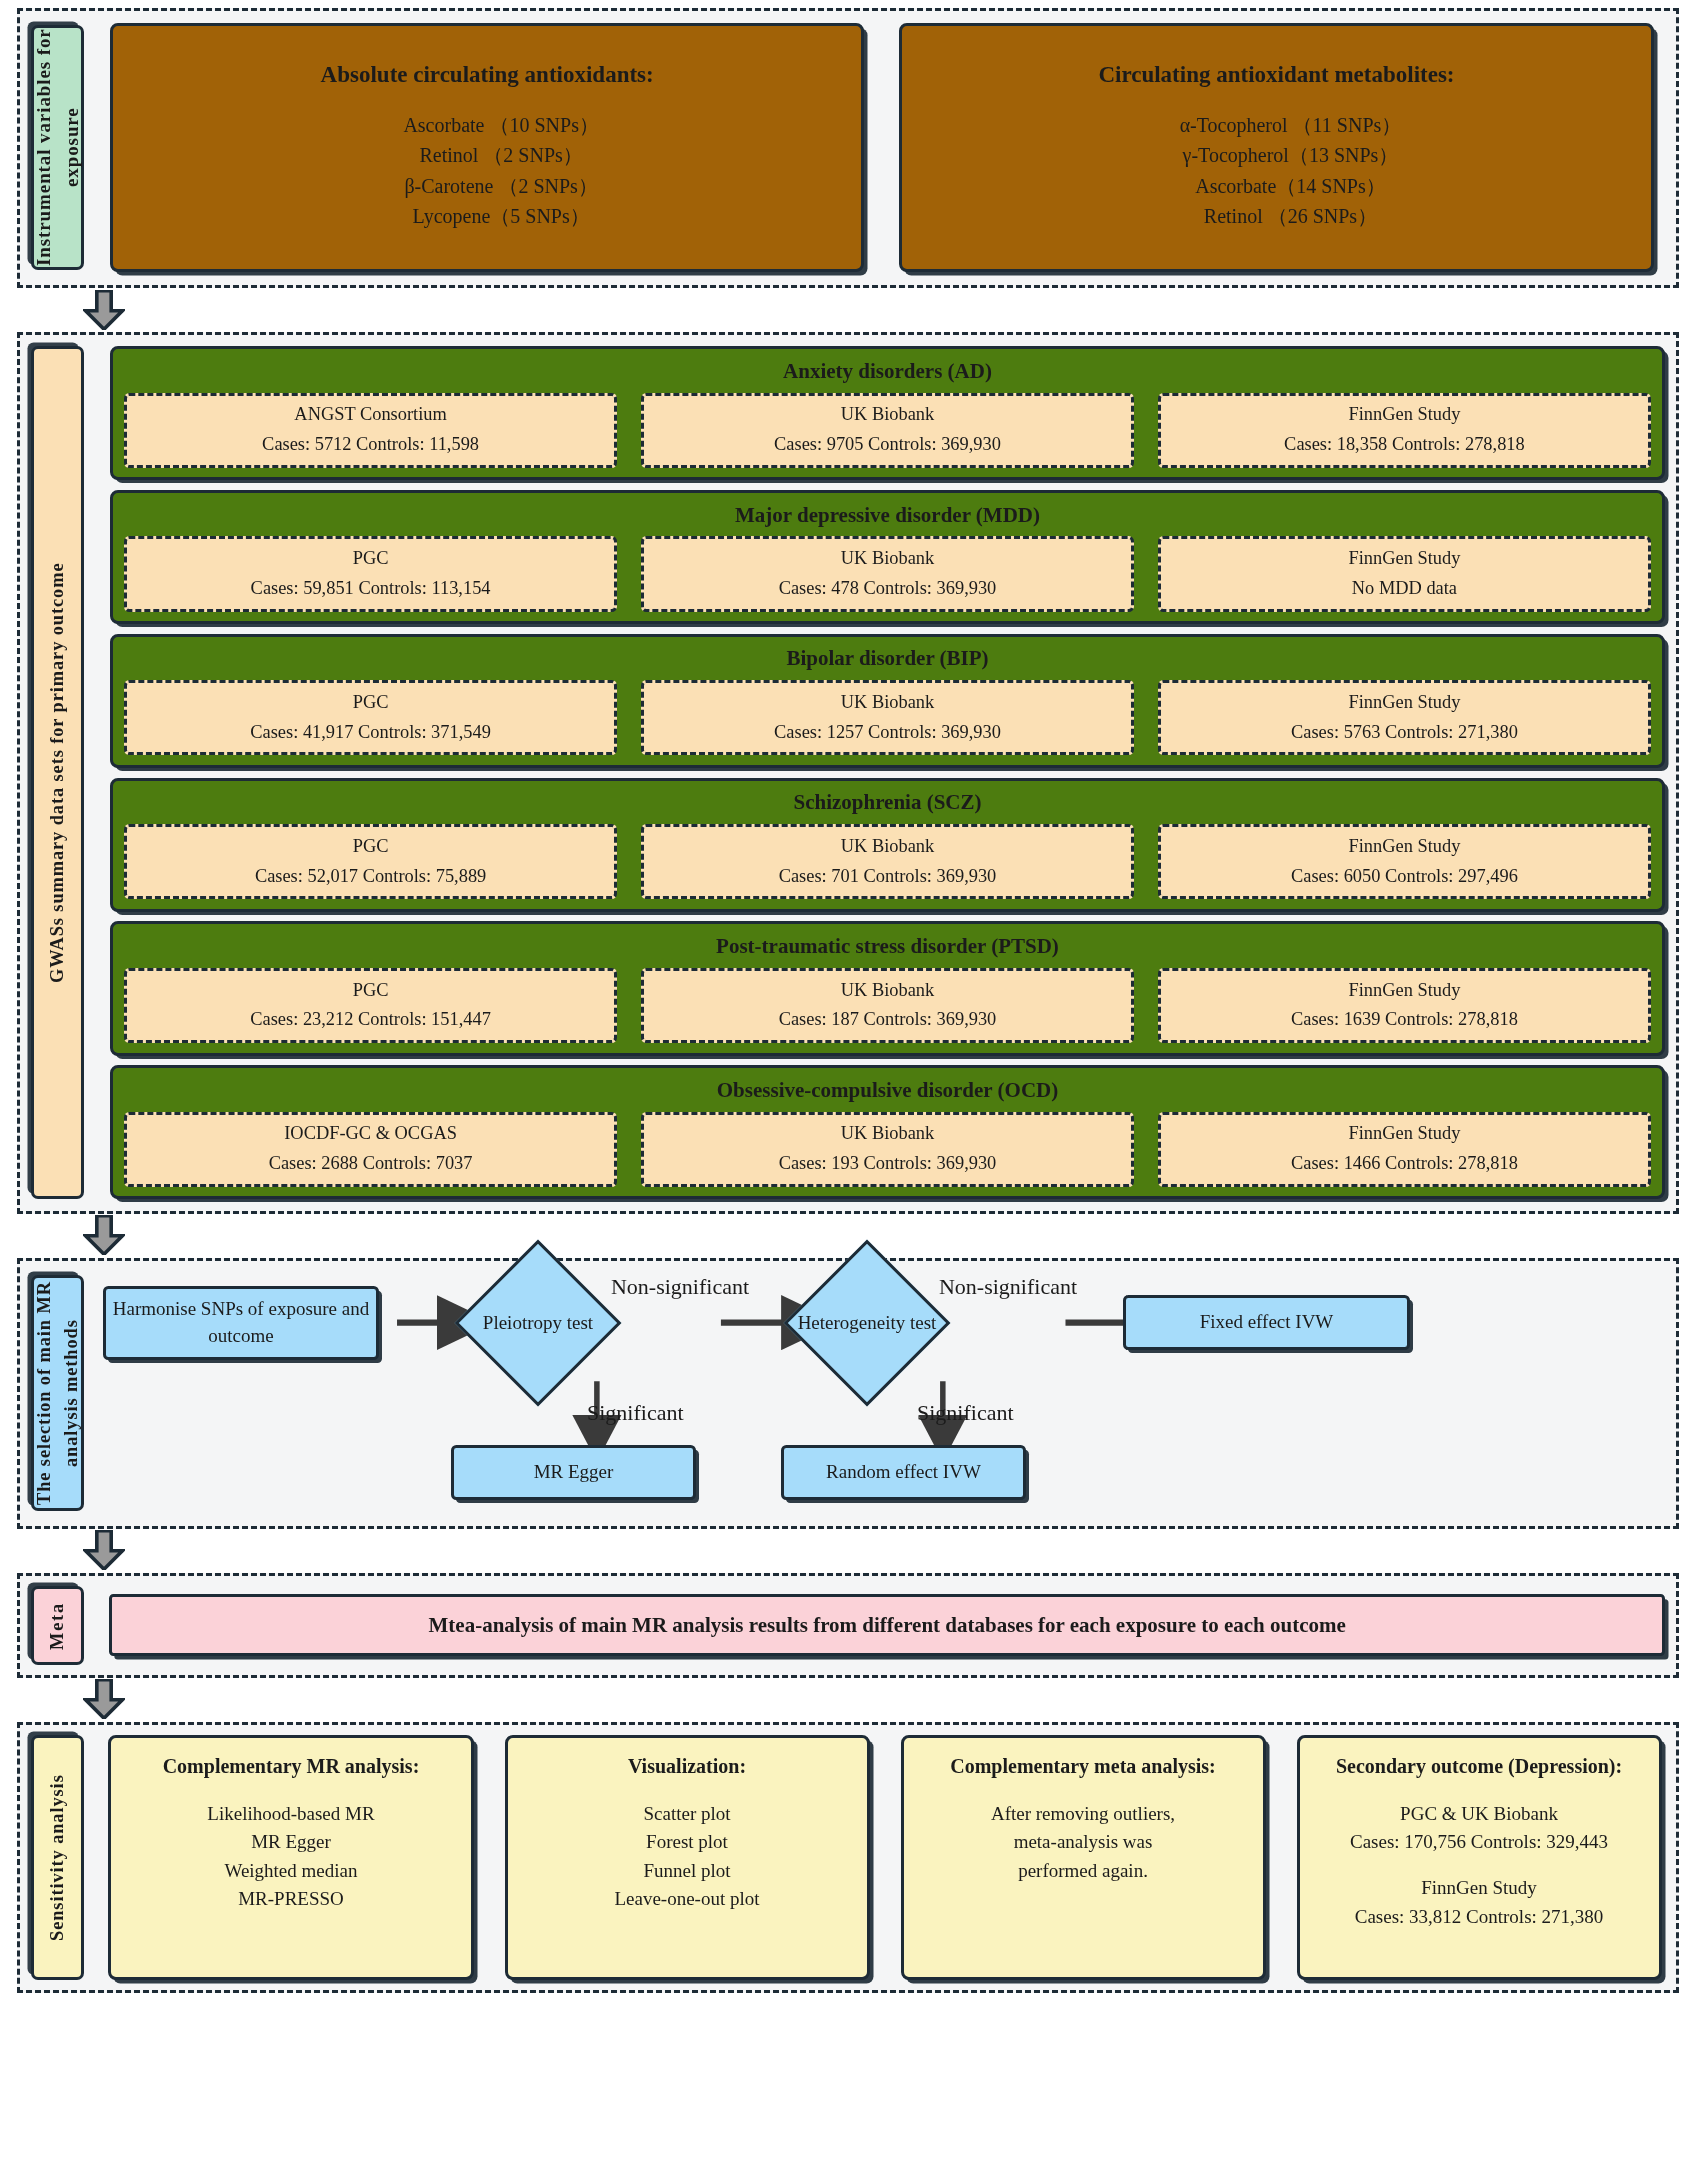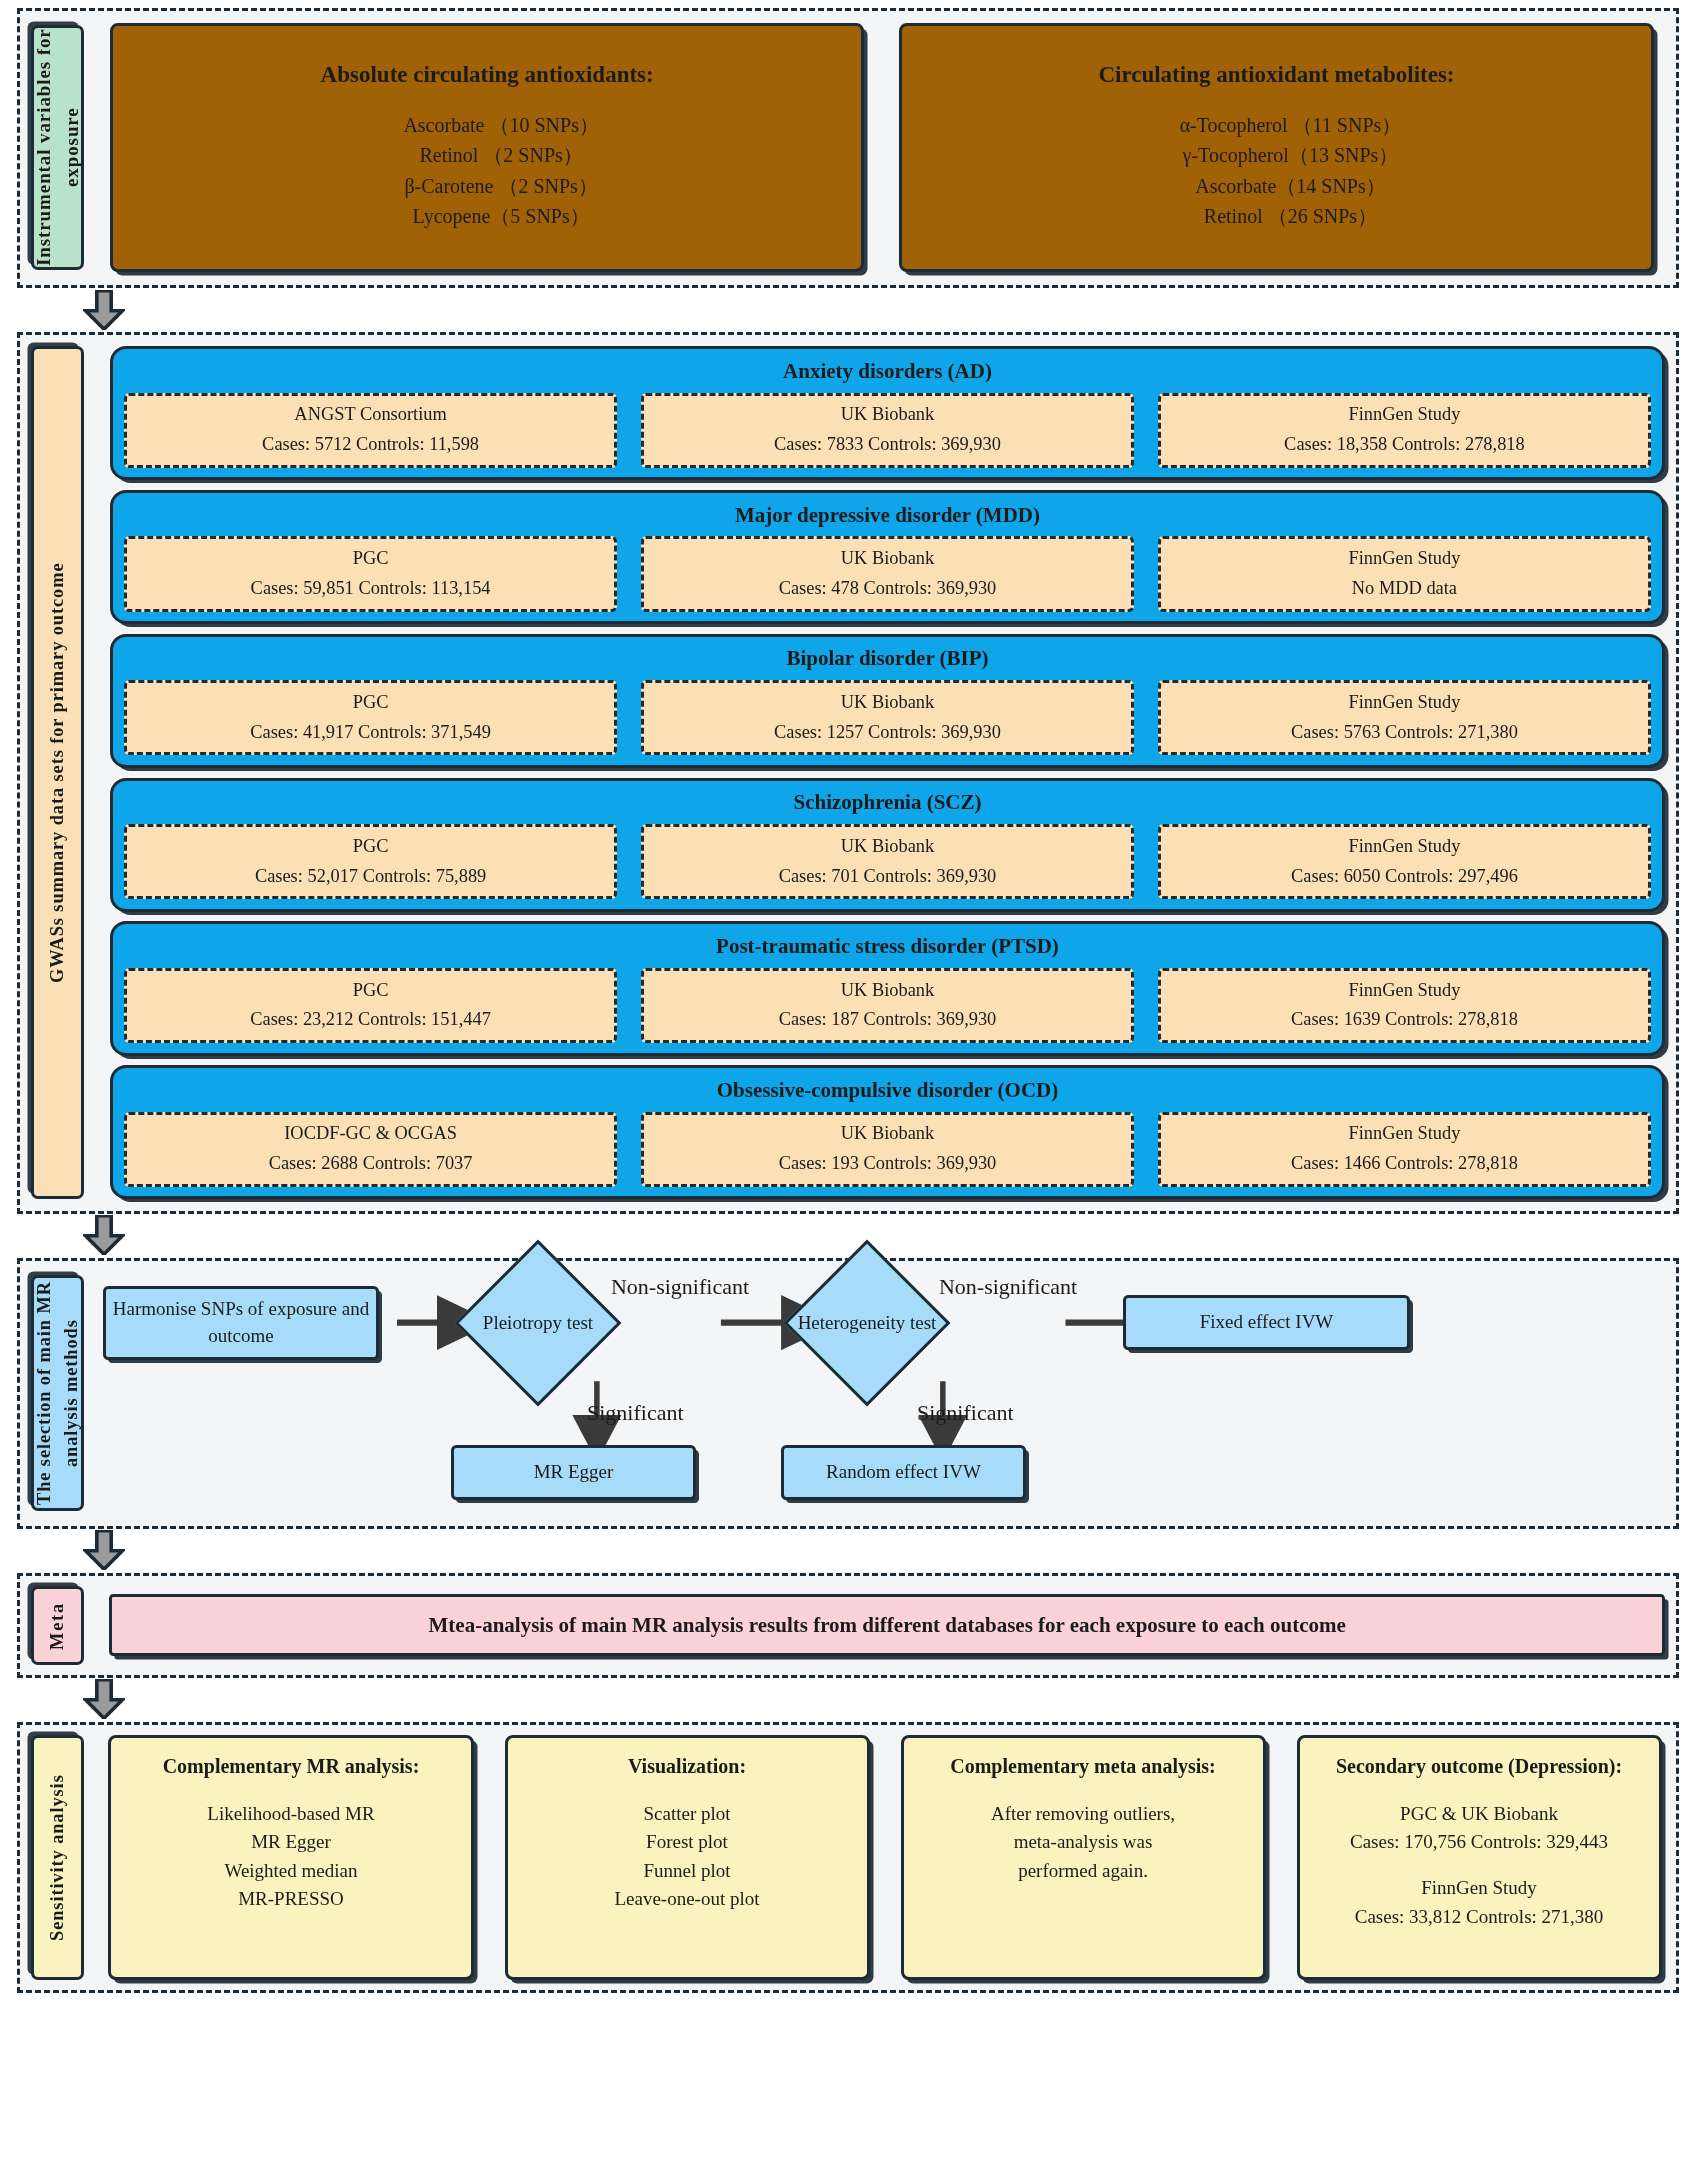--- a/index.html
+++ b/index.html
@@ -69,21 +69,21 @@
   .down-arrow{
     position:absolute;left:66px;top:1.8px;
     width:42px;height:40px;
   }
 
   
   #sec-gwas{align-items:stretch;padding:11.4px 11.4px;}
   #sec-gwas .vlabel{width:53px;font-size:18.4px;align-self:stretch;}
   .gwas-col{flex:1;display:flex;flex-direction:column;gap:9.6px;padding-left:26px;}
   .disorder{
-    border:3.1px solid #1d2b36;border-radius:16px;background:#0ea5e9;
+    border:3.1px solid #1d2b36;border-radius:8px;background:#4d7c0f;
     box-shadow:4.4px 3.9px 0 -0.9px rgba(29,43,54,.92);
     box-sizing:border-box;padding:7px 11.4px 9.6px;
   }
   .disorder-title{font-weight:bold;font-size:21px;text-align:center;margin:2.6px 0 8.8px;}
   .db-row{display:flex;justify-content:space-between;gap:24.5px;}
   .db-box{
     flex:1;background:#fbe0b5;
     border:3.1px dashed #1d2b36;border-radius:5.3px;
     box-sizing:border-box;
     padding:8.8px 4.4px 9.6px;
@@ -182,21 +182,21 @@
 
       <div class="disorder">
         <div class="disorder-title">Anxiety disorders (AD)</div>
         <div class="db-row">
           <div class="db-box">
             <div class="db-name">ANGST Consortium</div>
             <div class="db-counts">Cases: 5712  Controls: 11,598</div>
           </div>
           <div class="db-box">
             <div class="db-name">UK Biobank</div>
-            <div class="db-counts">Cases: 7833  Controls: 369,930</div>
+            <div class="db-counts">Cases: 9705  Controls: 369,930</div>
           </div>
           <div class="db-box">
             <div class="db-name">FinnGen Study</div>
             <div class="db-counts">Cases: 18,358  Controls: 278,818</div>
           </div>
         </div>
       </div>
 
       <div class="disorder">
         <div class="disorder-title">Major depressive disorder (MDD)</div>

